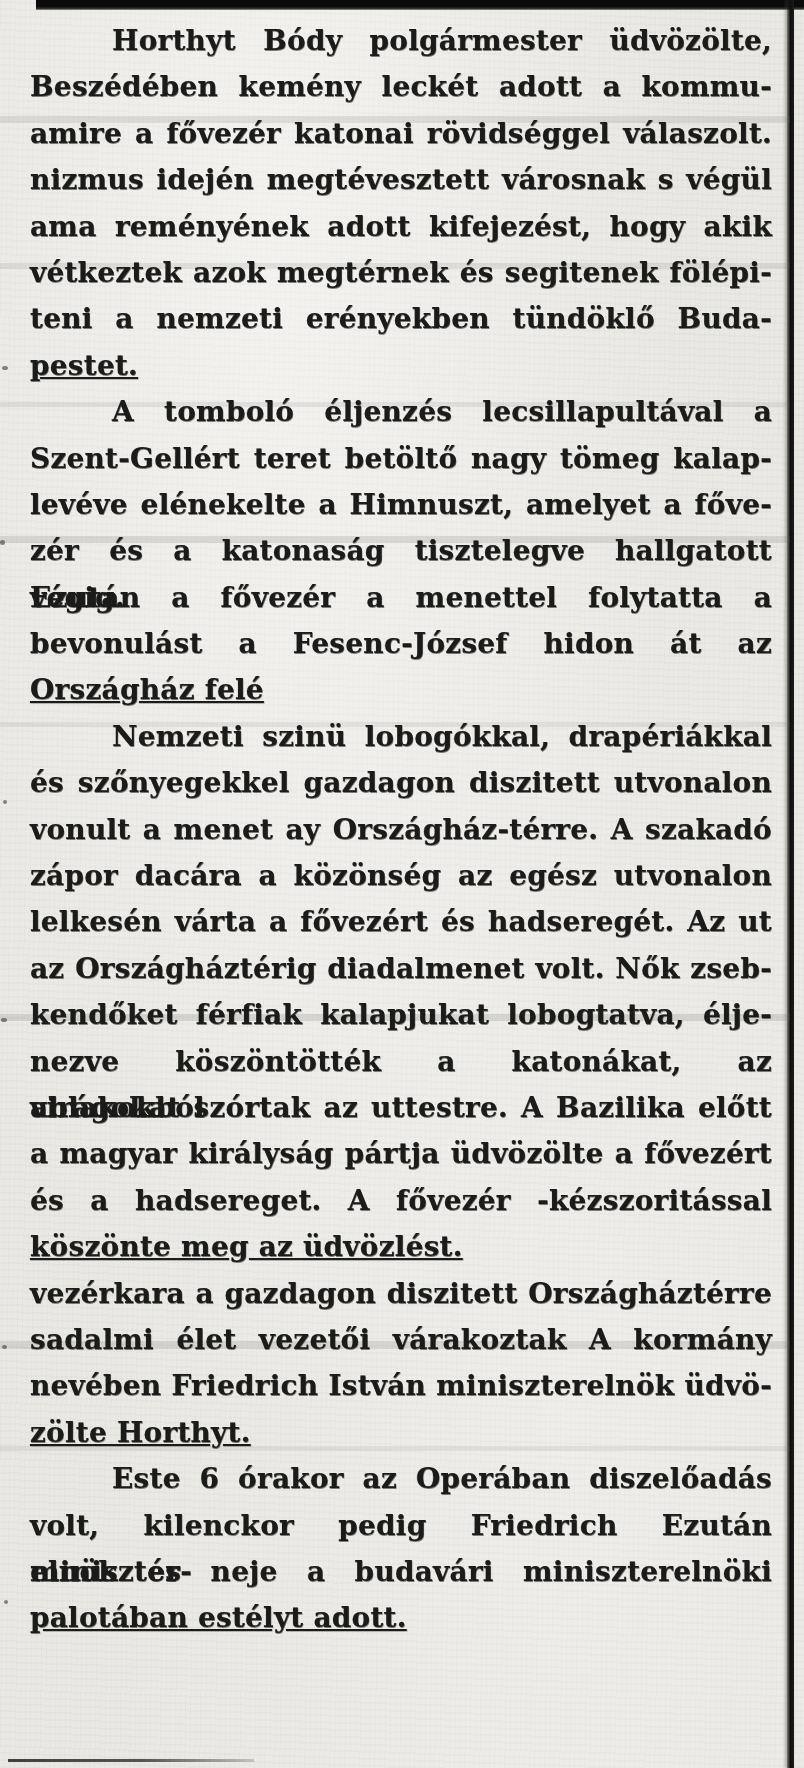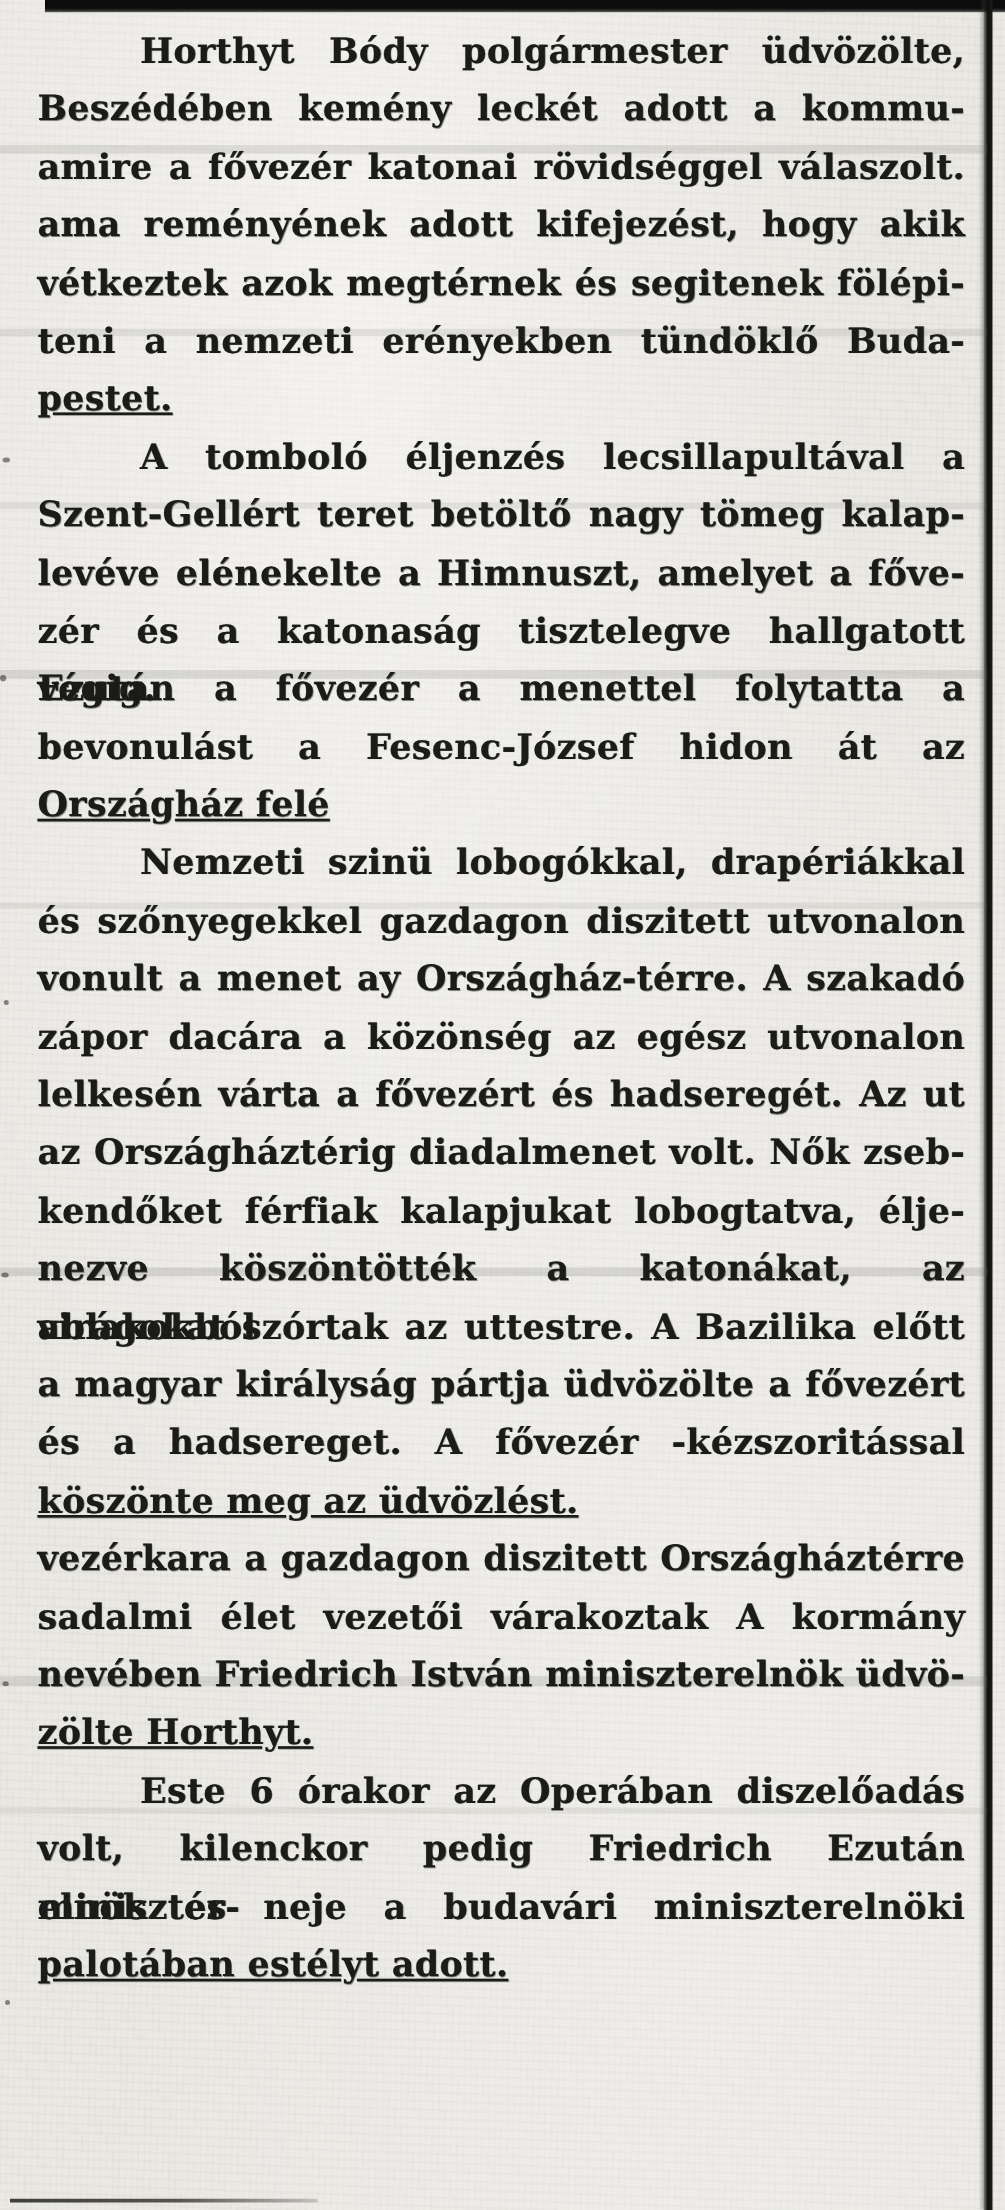--- a/index.html
+++ b/index.html
@@ -93,20 +93,21 @@
   <div class="speck p2"></div>
   <div class="speck p3"></div>
   <div class="speck p4"></div>
   <div class="speck p5"></div>
   <div class="speck p6"></div>
 
   <div class="text-col">
       <div class="line ind">Horthyt Bódy polgármester üdvözölte,</div>
       <div class="line">Beszédében kemény leckét adott a kommu-</div>
       <div class="line">amire a fővezér katonai rövidséggel válaszolt.</div>
+      <div class="line">nizmus idején megtévesztett városnak s végül</div>
       <div class="line">ama reményének adott kifejezést, hogy akik</div>
       <div class="line">vétkeztek azok megtérnek és segitenek fölépi-</div>
       <div class="line">teni a nemzeti erényekben tündöklő Buda-</div>
       <div class="line noj">pestet.</div>
       <div class="line ind">A tomboló éljenzés lecsillapultával a</div>
       <div class="line">Szent-Gellért teret betöltő nagy tömeg kalap-</div>
       <div class="line">levéve elénekelte a Himnuszt, amelyet a főve-</div>
       <div class="line">zér és a katonaság tisztelegve hallgatott végig.</div>
       <div class="line">Ezután a fővezér a menettel folytatta a</div>
       <div class="line">bevonulást a Fesenc-József hidon át az</div>

